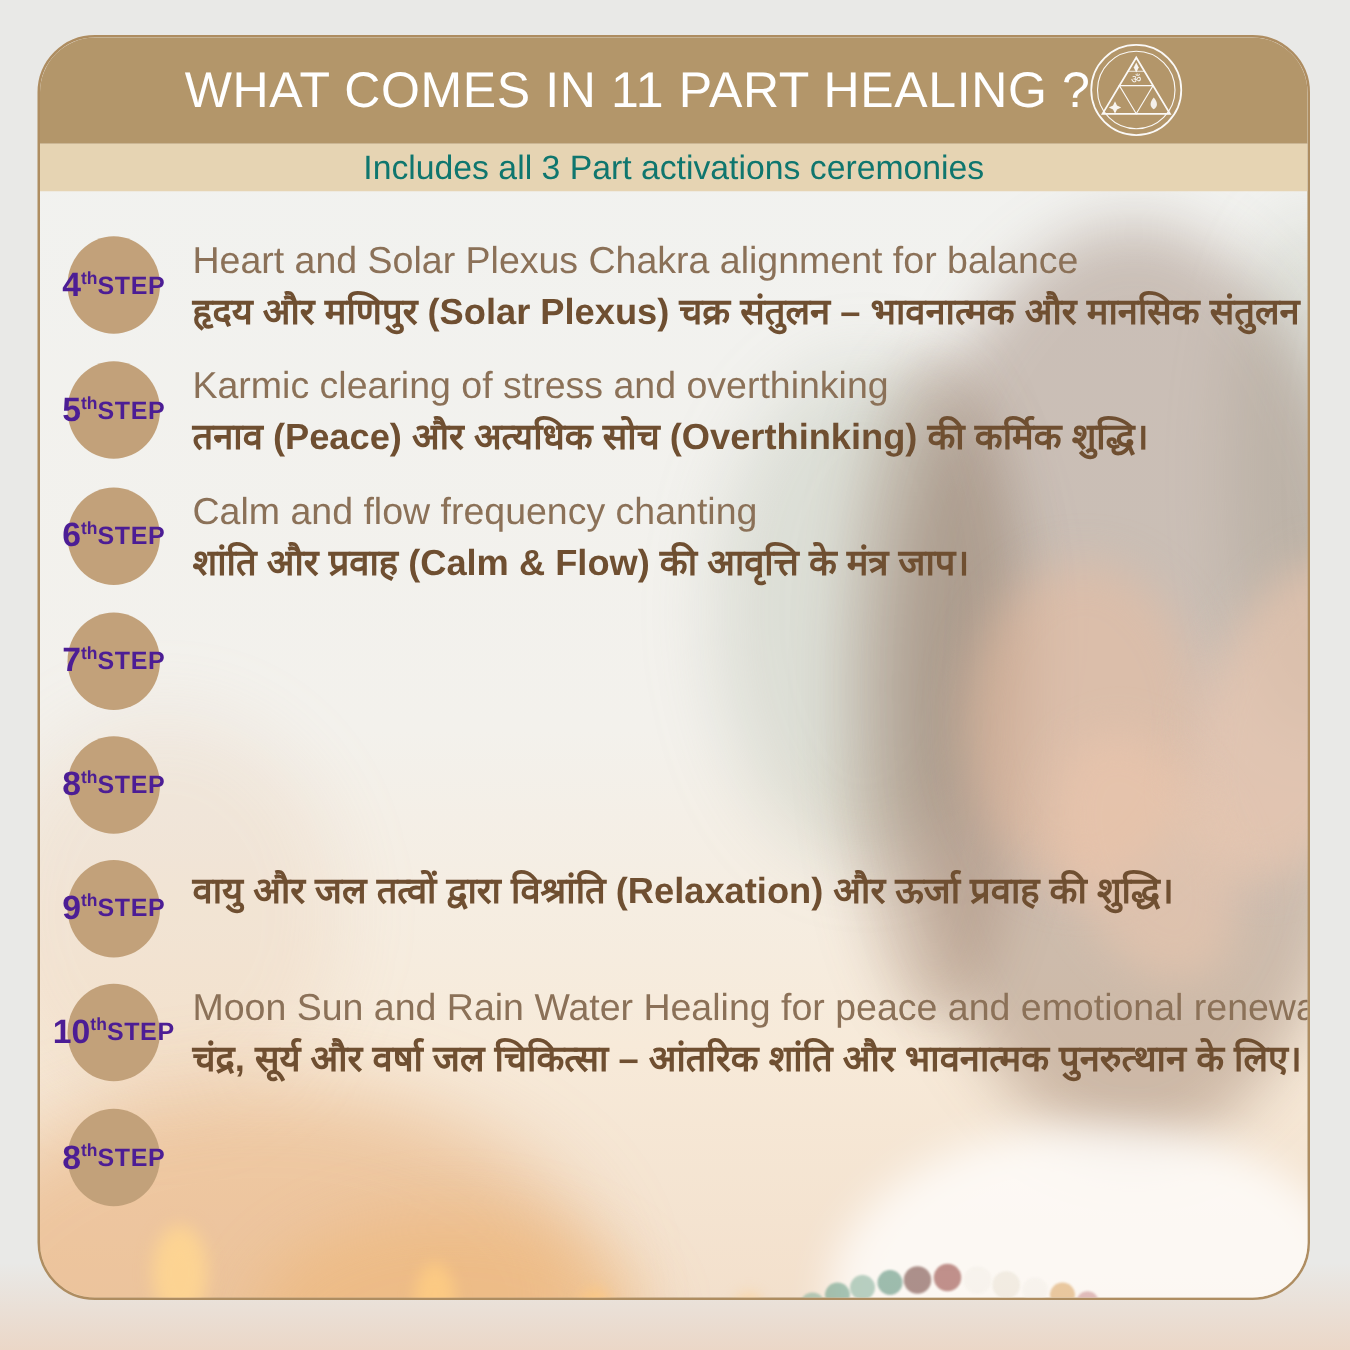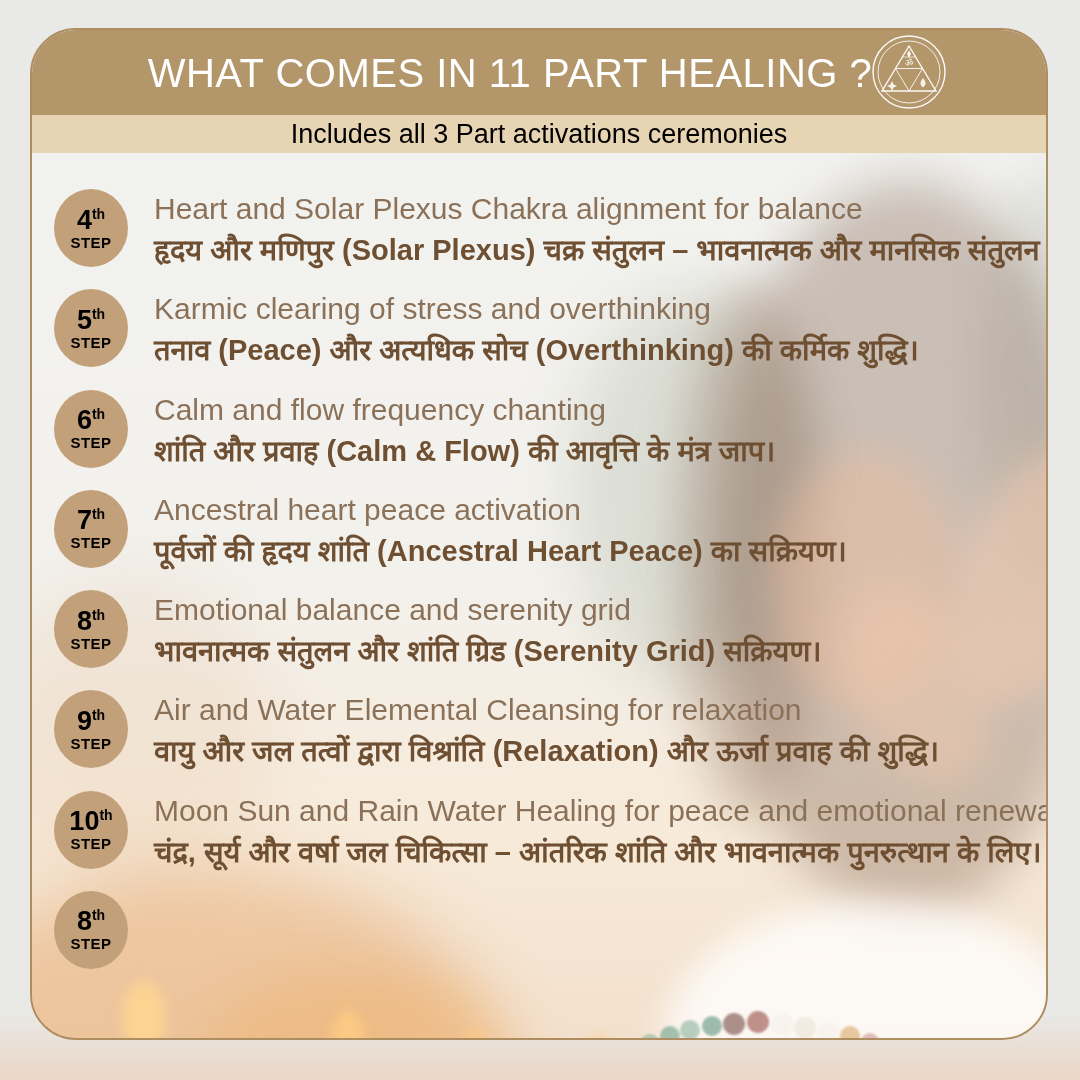--- a/index.html
+++ b/index.html
@@ -39,33 +39,33 @@
   
   .header{position:absolute;top:0;left:0;right:0;height:85px;background:#b3966a;}
   .header-title{
     position:absolute;left:0;right:58px;top:50%;transform:translateY(-50%);
     text-align:center;color:#ffffff;font-size:40px;font-weight:400;letter-spacing:.5px;white-space:nowrap;
   }
   .logo{position:absolute;right:98px;top:3px;width:78px;height:78px;}
   .subband{
     position:absolute;top:85px;left:0;right:0;height:38px;background:#e6d4b3;
     display:flex;align-items:center;justify-content:center;
-    color:#000000;font-size:27px;font-weight:400;
+    color:#0f766e;font-size:27px;font-weight:400;
   }
   
   .steps{position:absolute;top:123px;left:0;right:0;bottom:0;padding:36px 8px 0 22px;box-sizing:border-box;}
   .step{display:flex;align-items:flex-start;gap:26px;margin-bottom:21px;}
   .badge{
     flex:0 0 74px;width:74px;height:78px;border-radius:50%;background:#c2a17a;
-    color:#000000;display:flex;flex-direction:column;align-items:center;justify-content:center;
+    color:#4c1d95;display:flex;align-items:center;justify-content:center;
     line-height:1;text-align:center;
   }
   .badge .num{font-size:27px;font-weight:700;}
   .badge .num sup{font-size:14px;}
-  .badge .step-word{font-size:15px;font-weight:700;margin-top:1px;letter-spacing:.5px;}
+  .badge .step-word{font-size:20px;font-weight:700;margin-top:1px;letter-spacing:.5px;}
   .texts{padding-top:2px;min-width:0;}
   .texts .en{font-size:30px;color:#8b7158;line-height:1.2;white-space:nowrap;}
   .texts .hi{font-size:29px;color:#6f4f31;font-weight:700;margin-top:5px;line-height:1.25;white-space:nowrap;}
 </style>
 </head>
 <body>
 
 <div class="canvas">
   <div class="outer-warm"></div>
 
@@ -161,44 +161,35 @@
           <div class="en">Calm and flow frequency chanting</div>
           <div class="hi">शांति और प्रवाह (Calm &amp; Flow) की आवृत्ति के मंत्र जाप।</div>
         </div>
       </div>
 
       <div class="step">
         <div class="badge">
           <div class="num"><span>7</span><sup>th</sup></div>
           <div class="step-word">STEP</div>
         </div>
-        <div class="texts">
-          <div class="en">Ancestral heart peace activation</div>
-          <div class="hi">पूर्वजों की हृदय शांति (Ancestral Heart Peace) का सक्रियण।</div>
-        </div>
       </div>
 
       <div class="step">
         <div class="badge">
           <div class="num"><span>8</span><sup>th</sup></div>
           <div class="step-word">STEP</div>
         </div>
-        <div class="texts">
-          <div class="en">Emotional balance and serenity grid</div>
-          <div class="hi">भावनात्मक संतुलन और शांति ग्रिड (Serenity Grid) सक्रियण।</div>
-        </div>
       </div>
 
       <div class="step">
         <div class="badge">
           <div class="num"><span>9</span><sup>th</sup></div>
           <div class="step-word">STEP</div>
         </div>
         <div class="texts">
-          <div class="en">Air and Water Elemental Cleansing for relaxation</div>
           <div class="hi">वायु और जल तत्वों द्वारा विश्रांति (Relaxation) और ऊर्जा प्रवाह की शुद्धि।</div>
         </div>
       </div>
 
       <div class="step">
         <div class="badge">
           <div class="num"><span>10</span><sup>th</sup></div>
           <div class="step-word">STEP</div>
         </div>
         <div class="texts">

